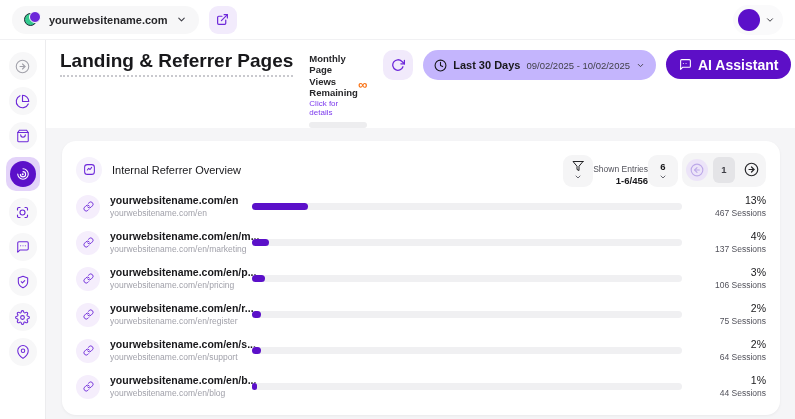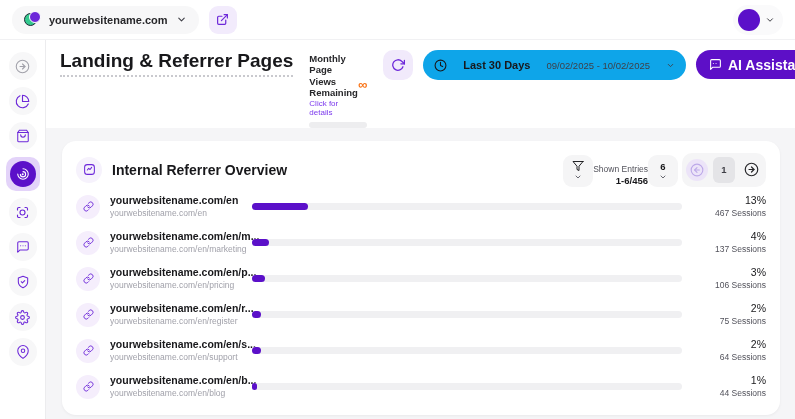--- a/index.html
+++ b/index.html
@@ -29,36 +29,36 @@
   .page-head{background:#fff;padding:10px 10px 0 14px}
   .head-top{display:flex;align-items:flex-start}
   .page-title{font-size:19px;font-weight:bold;color:#18181B;border-bottom:2px dotted #C9C9CE;padding-bottom:3px;white-space:nowrap}
   .quota{margin-left:16px;width:208px;padding-top:3px}
   .quota-top{display:flex;align-items:center;justify-content:space-between}
   .quota-title{font-size:9.5px;font-weight:bold;color:#27272A;line-height:1.2}
   .quota-link{font-size:8px;color:#7C3AED;cursor:pointer}
   .quota-inf{color:#F97316;font-size:13px;font-weight:bold;line-height:1}
   .quota-bar{height:6px;background:#EDEDEF;border-radius:3px;margin-top:5px}
   .refresh-btn{width:30px;height:30px;border-radius:10px;background:#F1EAFB;margin-left:16px;cursor:pointer;flex:none}
-  .date-pill{height:30px;background:#0ea5e9;border-radius:16px;display:flex;align-items:center;gap:16px;padding:0 11px;margin-left:10px;cursor:pointer;white-space:nowrap}
+  .date-pill{height:30px;background:#c4b5fd;border-radius:16px;display:flex;align-items:center;gap:6px;padding:0 11px;margin-left:10px;cursor:pointer;white-space:nowrap}
   .date-label{font-size:11px;font-weight:bold;color:#18181B}
   .date-range{font-size:9.5px;color:#3F3F46}
   .ai-btn{height:29px;background:#5D0FC7;border:none;border-radius:15px;color:#fff;display:flex;align-items:center;gap:6px;padding:0 13px;margin-left:10px;font-size:14px;font-weight:bold;font-family:inherit;cursor:pointer;white-space:nowrap}
 
   .tabs{display:flex;align-items:center;gap:26px;margin-top:13px;height:36px}
   .tab{font-size:11px;font-weight:bold;color:#3F3F46;cursor:pointer}
   .tab.active{border:2px solid #F07D24;border-radius:7px;padding:5px 10px;background:#fff}
   .tab.active .t-lbl{border-bottom:2px dotted #C9C9CE;padding-bottom:1px}
 
   
   .content{flex:1;padding:13px 15px 12px 16px}
   .card{background:#fff;border-radius:14px;height:100%;box-shadow:0 1px 3px rgba(0,0,0,.05);display:flex;flex-direction:column;padding:10px 14px 10px 14px}
   .card-head{display:flex;align-items:center;gap:10px;height:38px;flex:none}
   .card-icon{width:26px;height:26px;border-radius:50%;background:#F6F2FC}
-  .card-title{font-size:14px;font-weight:bold;color:#18181B}
+  .card-title{font-size:11px;font-weight:normal;color:#18181B}
   .card-controls{margin-left:auto;display:flex;align-items:flex-end;}
   .sq-btn{width:30px;height:32px;border-radius:9px;background:#F5F5F6;display:flex;flex-direction:column;align-items:center;justify-content:center;gap:1px;cursor:pointer;border:none;font-family:inherit}
   .shown{text-align:right;line-height:1.25}
   .shown-label{font-size:8.5px;color:#52525B}
   .shown-value{font-size:9.5px;font-weight:bold;color:#18181B}
   .size-val{font-size:9.5px;font-weight:bold;color:#18181B}
   .pager{display:flex;align-items:center;background:#F5F5F6;border-radius:10px;padding:4px;gap:5px;margin-left:4px}
   .pager-prev{width:22px;height:22px;border-radius:50%;background:#ECE4F8;cursor:default}
   .pager-page{width:22px;height:26px;border-radius:6px;background:#E4E4E7;font-size:9.5px;font-weight:bold;color:#3F3F46;cursor:pointer}
   .pager-next{width:22px;height:22px;border-radius:50%;cursor:pointer}

